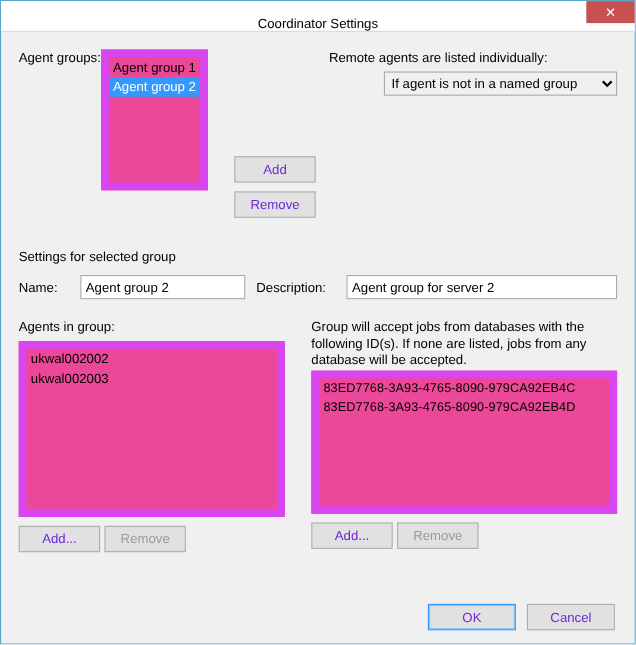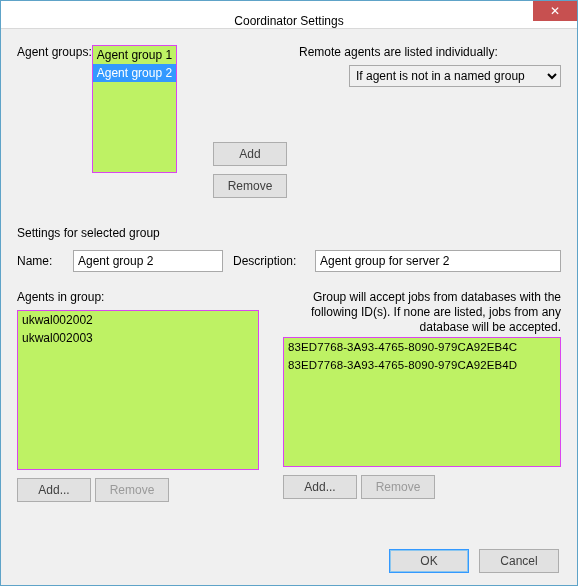--- a/index.html
+++ b/index.html
@@ -51,22 +51,22 @@
     min-height: 155px;
   }
   .col-groups {
     display: flex; flex-direction: row;
     width: 184px;
   }
   .label {
     margin-bottom: 4px;
   }
   .listbox {
-    background: #bef264;
-    border: 1px solid #d946ef;
+    background: #ec4899;
+    border: 7px solid #d946ef;
     overflow: auto;
   }
   .lb-groups { height: 128px; }
   .listitem {
     padding: 1px 4px;
     font-size: 12px;
     line-height: 16px;
     white-space: nowrap;
   }
   .listitem.selected {
@@ -79,21 +79,21 @@
     gap: 8px;
     padding-bottom: 2px;
   }
   button.win {
     height: 24px;
     min-width: 74px;
     padding: 0 10px;
     background: #e1e1e1;
     border: 1px solid #adadad;
     font: inherit;
-    color: #404040;
+    color: #6d28d9;
   }
   button.win:disabled {
     color: #9a9a9a;
   }
   button.win.default {
     border: 1px solid #3399ff;
     box-shadow: inset 0 0 0 1px #8cc6ee;
   }
   .col-remote {
     flex: 1;
@@ -135,21 +135,20 @@
     margin-top: 18px;
     display: flex;
     gap: 24px;
   }
   .col-agents { width: 242px; display: flex; flex-direction: column; }
   .col-dbs { flex: 1; display: flex; flex-direction: column; }
   .help {
     line-height: 15px;
     min-height: 45px;
     margin-bottom: 2px;
-    text-align: right;
   }
   .lb-agents { height: 160px; margin-top: 2px; }
   .lb-dbs { height: 130px; }
   .lb-dbs .listitem { font-size: 11.5px; letter-spacing: 0.1px; }
   .btn-strip {
     display: flex; gap: 4px;
     margin-top: 8px;
   }
   .dialog-buttons {
     display: flex;

